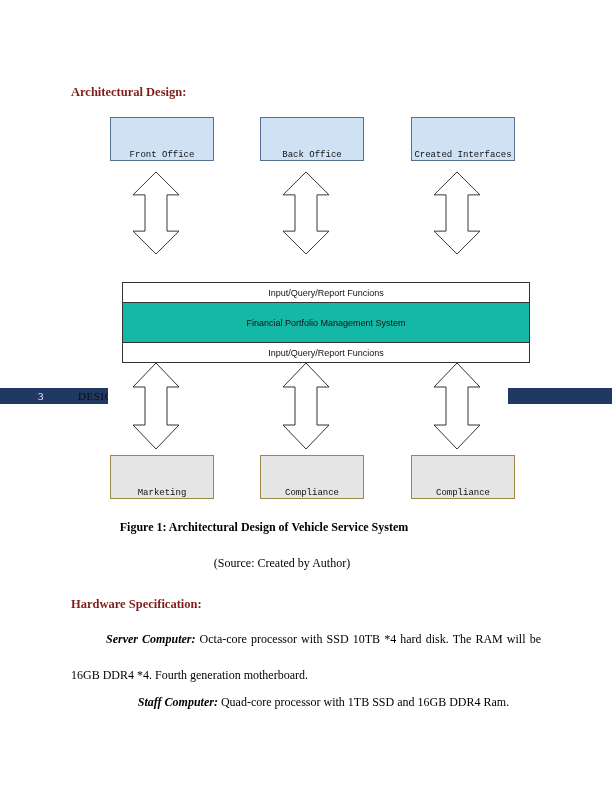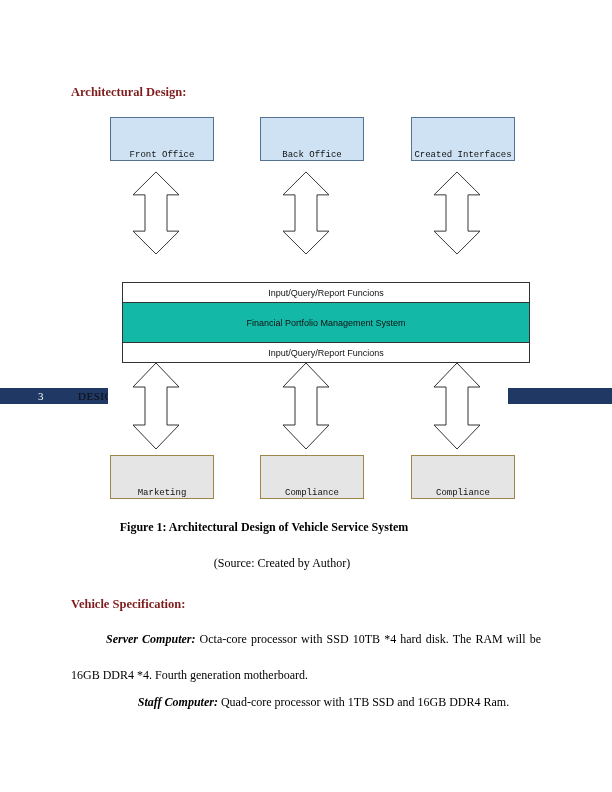--- a/index.html
+++ b/index.html
@@ -108,19 +108,19 @@
     </div>
     <div class="dbox yellow" style="left:303px; top:347px;">
       <span>Compliance</span>
     </div>
 
   </div>
 
   <div class="caption">Figure 1: Architectural Design of Vehicle Service System</div>
   <div class="source">(Source: Created by Author)</div>
 
-  <div class="heading" id="h-hw">Vehicle Specification:</div>
+  <div class="heading" id="h-hw">Hardware Specification:</div>
 
   <p class="para" id="para1"><span class="lead">Server Computer:</span> <span>Octa-core processor with SSD 10TB *4 hard disk. The RAM will be 16GB DDR4 *4. Fourth generation motherboard.</span></p>
 
   <p class="para" id="para2"><span class="lead">Staff Computer:</span> <span>Quad-core processor with 1TB SSD and 16GB DDR4 Ram.</span></p>
 
 </div>
 
 </body></html>

